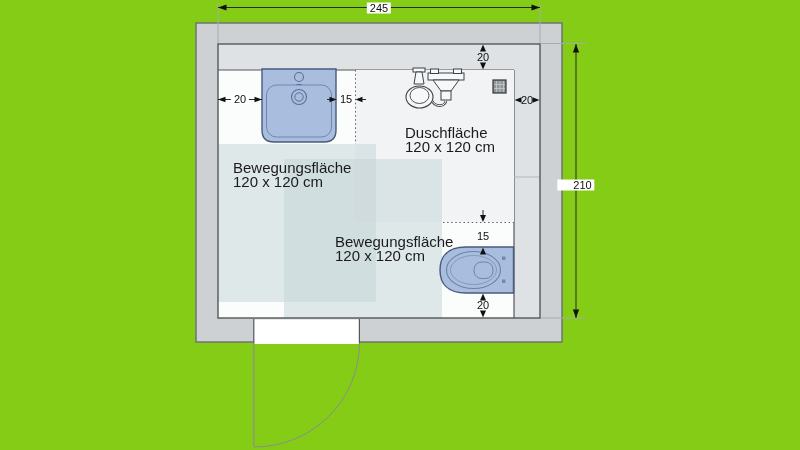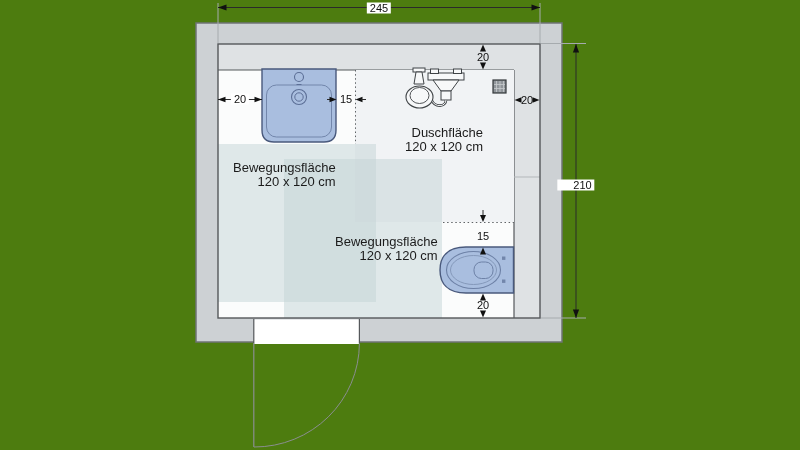--- a/index.html
+++ b/index.html
@@ -1,19 +1,19 @@
 <!DOCTYPE html>
 <html><head>
 <meta charset="utf-8">
 <style>
   html,body{margin:0;padding:0;background:#ffffff;}
-  .stage{position:relative;width:800px;height:450px;background:#4d7c0f;overflow:hidden;
+  .stage{position:relative;width:800px;height:450px;background:#84cc16;overflow:hidden;
          font-family:"Liberation Sans", sans-serif;}
   .stage svg{position:absolute;left:0;top:0;}
-  .lbl{position:absolute;color:#1b1b1b;font-size:13px;line-height:14px;white-space:nowrap;text-align:right;}
+  .lbl{position:absolute;color:#1b1b1b;font-size:15px;line-height:14px;white-space:nowrap;}
   .dim{position:absolute;color:#111111;font-size:11px;line-height:11px;white-space:nowrap;
        transform:translate(-50%,-50%);}
   .dim.bg{background:#ffffff;padding:0 3px;}
 </style>
 </head>
 <body>
 
 <div class="stage">
 
 <svg width="800" height="450" viewBox="0 0 800 450">

